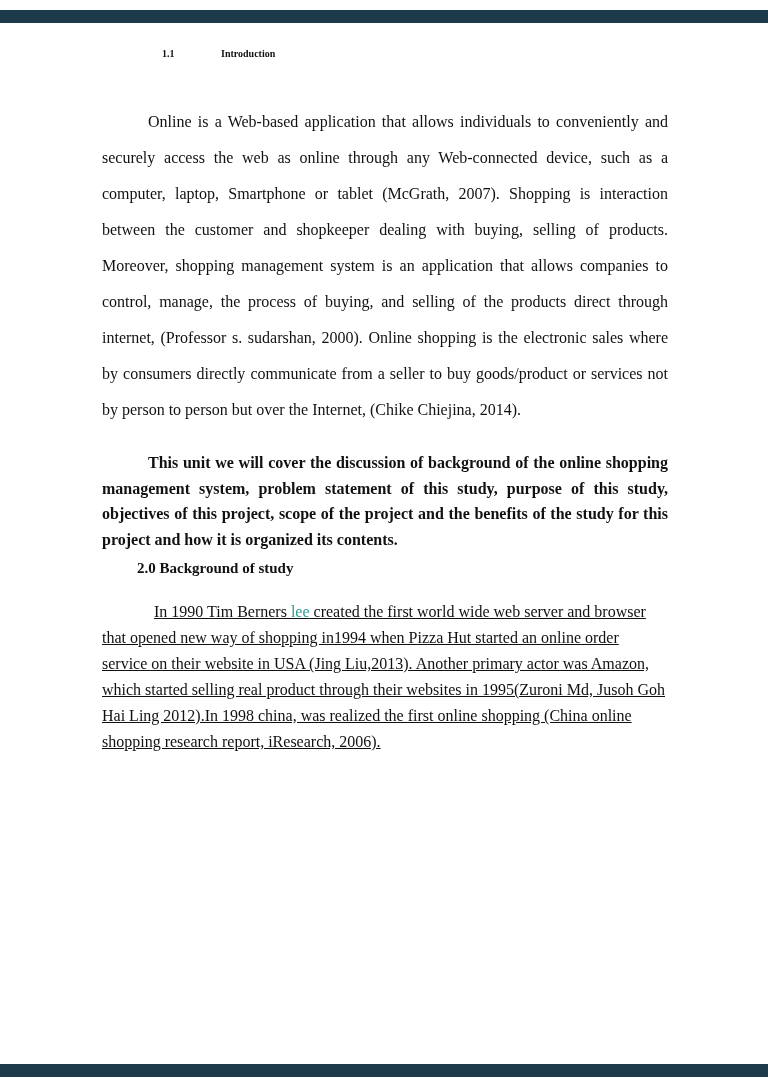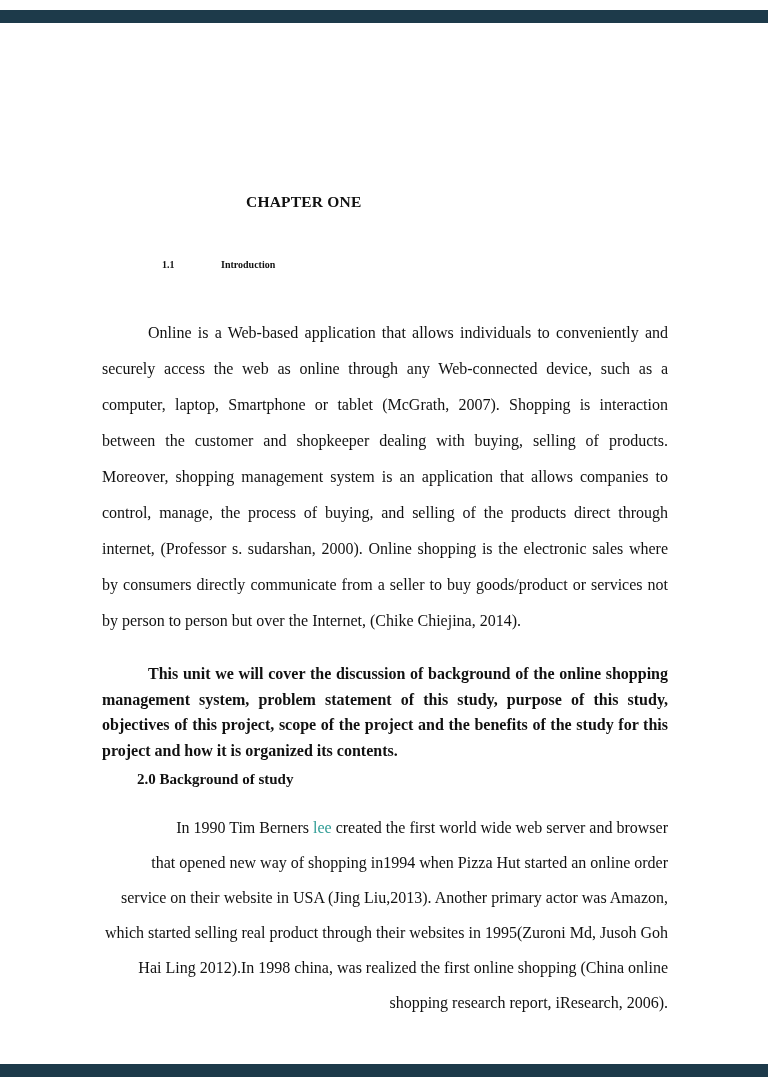--- a/index.html
+++ b/index.html
@@ -66,38 +66,38 @@
     text-indent: 46px;
     font-weight: bold;
   }
   .subsection-heading {
     margin: 6px 0 0 43px;
     font-size: 15px;
     font-weight: bold;
   }
   .para.background {
     margin-top: 22px;
-    line-height: 35px;
-    text-align: right;
+    line-height: 26px;
+    text-align: left;
     text-indent: 52px;
+    text-decoration: underline;
   }
   .link {
     color: #2f9c95;
   }
 </style>
 </head>
 <body>
 
 <div class="page">
 
   <div class="bar top"></div>
 
   <div class="content">
 
-    <h1 class="chapter-title">CHAPTER ONE</h1>
 
     <div class="section-heading">
       <span class="sec-num">1.1</span>
       <span class="sec-title">Introduction</span>
     </div>
 
     <p class="para intro">Online is a Web-based application that allows individuals to conveniently and securely access the web as online through any Web-connected device, such as a computer, laptop, Smartphone or tablet  (McGrath, 2007). Shopping is interaction between the customer and shopkeeper dealing with buying, selling of products. Moreover, shopping management system is an application that allows companies to control, manage, the process of buying, and selling of the products direct through internet, (Professor s. sudarshan, 2000). Online shopping is the electronic sales where by consumers directly communicate from a seller to buy goods/product or services not by person to person but over the Internet, (Chike Chiejina, 2014).</p>
 
     <p class="para overview">This unit we will cover the discussion of background of the online shopping management system, problem statement of this study, purpose of this study, objectives of this project, scope of the project and the benefits of the study for this project and how it is organized its contents.</p>
 

